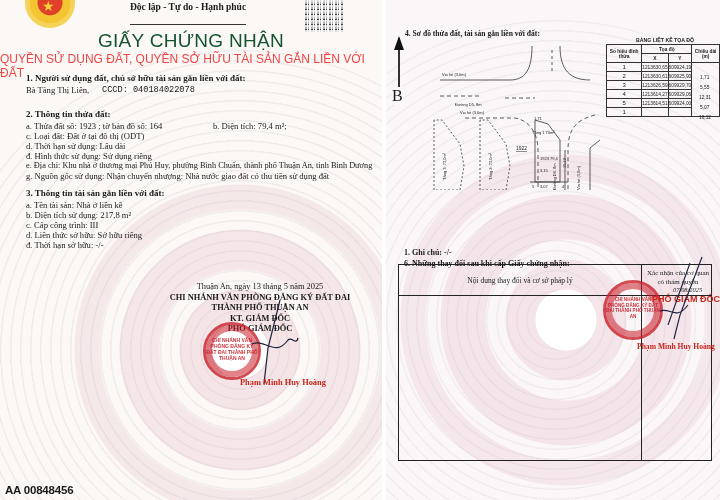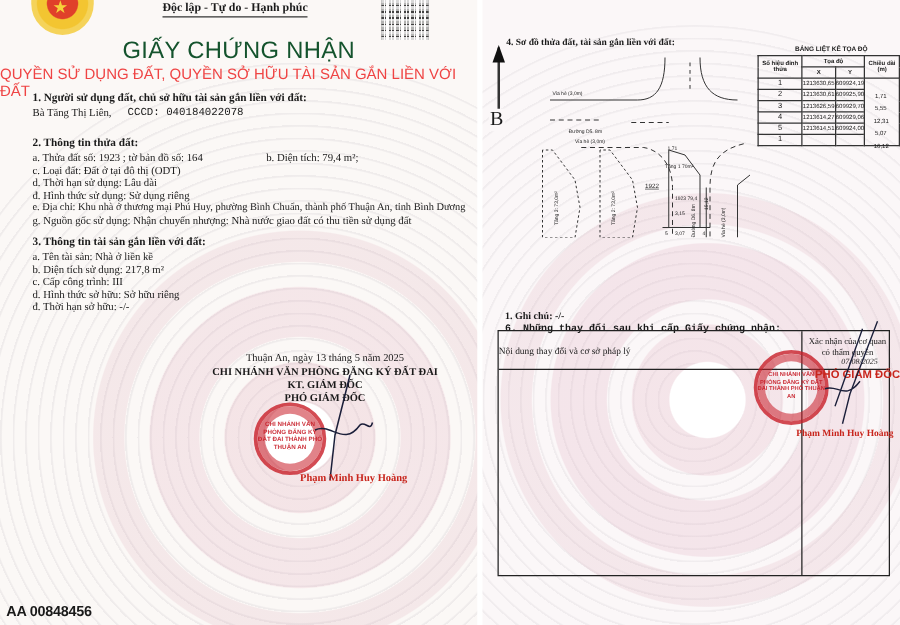--- a/index.html
+++ b/index.html
@@ -21,21 +21,21 @@
     background: radial-gradient(circle, #fff 0 30px, rgba(225,175,190,.25) 31px 60px, rgba(255,255,255,0) 61px 80px, rgba(220,165,185,.22) 81px 125px, rgba(255,255,255,0) 126px 140px, rgba(215,160,175,.18) 141px 165px, rgba(255,255,255,0) 166px 200px); }
   .drum.r2 { left: -130px; top: 20px; width: 600px; height: 600px;
     background: repeating-radial-gradient(circle, rgba(200,200,200,0) 0 8px, rgba(205,200,205,.22) 9px 10px); }
 
   .abs { position: absolute; }
 
   
   .emblem { left: 25px; top: -14px; width: 50px; height: 42px; border-radius: 0 0 26px 26px;
     background: radial-gradient(circle at 50% 40%, #e0402a 0 12px, #f3c531 13px 20px, #f5d35a 21px); }
   .emblem-star { left: 42px; top: 0px; color: #f6d23a; font-size: 14px; line-height: 1; }
-  .motto { left: 130px; top: 2px; font-size: 9.5px; font-weight: bold; border-bottom: 1px solid #333; padding-bottom: 1px; }
+  .motto { left: 130px; top: 2px; font-size: 9.5px; font-weight: bold; border-bottom: 1px solid #333; padding-bottom: 12px; }
   .qr { left: 305px; top: 0; width: 38px; height: 32px;
     background:
       repeating-linear-gradient(90deg, #222 0 2px, #fff 2px 3px, #222 3px 4px, #fff 4px 6px),
       #fff;
     opacity: .85; }
   .qr::after { content: ""; position: absolute; inset: 0;
     background: repeating-linear-gradient(0deg, rgba(255,255,255,.8) 0 2px, transparent 2px 3px, rgba(255,255,255,.6) 3px 5px); }
 
   .title-main { left: 0; width: 382px; top: 30px; text-align: center; font-family: "Liberation Sans", sans-serif;
     color: #14532d; font-size: 19px; letter-spacing: .3px; }
@@ -68,21 +68,21 @@
   .coord-title { left: 610px; top: 37px; width: 110px; text-align: center; font-size: 5.2px; font-weight: bold; font-family: "Liberation Sans", sans-serif; }
   table.coords { position: absolute; left: 606px; top: 44px; width: 114px; border-collapse: collapse; font-family: "Liberation Sans", sans-serif; font-size: 4.8px; }
   table.coords td, table.coords th { border: 0.8px solid #333; text-align: center; height: 9px; padding: 0; font-weight: normal; }
   table.coords th { font-weight: bold; }
   table.coords td.n { font-size: 6px; }
   .dist { position: absolute; font-size: 4.8px; font-family: "Liberation Sans", sans-serif; }
 
   .chg-table { left: 398px; top: 264px; width: 314px; height: 197px; border: 1px solid #222; }
   .chg-col-div { position: absolute; left: 242px; top: 0; width: 1px; height: 100%; background: #222; }
   .chg-row-div { position: absolute; left: 0; top: 30px; width: 100%; height: 1px; background: #222; }
-  .chg-head-l { left: 0; top: 11px; width: 242px; font-size: 7.5px; }
+  .chg-head-l { left: 0; top: 11px; width: 242px; text-align: center; font-size: 7.5px; }
   .chg-head-r { left: 244px; top: 4px; width: 70px; text-align: center; font-size: 7px; line-height: 9px; }
   .chg-body-l { left: 6px; top: 37px; width: 236px; font-size: 7.4px; line-height: 9.5px; }
   .chg-date { left: 274px; top: 21px; font-size: 6.4px; font-style: italic; }
   .chg-role { left: 652px; top: 294px; color: #c8251c; font-size: 9px; font-weight: bold; font-family: "Liberation Sans", sans-serif; }
   .signer-r { left: 637px; top: 342px; color: #c8251c; font-size: 7.6px; font-weight: bold; }
 
   .sig { pointer-events: none; }
 </style>
 </head>
 <body>
@@ -115,26 +115,27 @@
 <div class="abs txt" style="left:26px; top:131px;">c. Loại đất: Đất ở tại đô thị (ODT)</div>
 <div class="abs txt" style="left:26px; top:141px;">d. Thời hạn sử dụng: Lâu dài</div>
 <div class="abs txt" style="left:26px; top:151px;">đ. Hình thức sử dụng: Sử dụng riêng</div>
 <div class="abs txt" style="left:26px; top:161px; font-size:8.3px;">e. Địa chỉ: Khu nhà ở thương mại Phú Huy, phường Bình Chuẩn, thành phố Thuận An, tỉnh Bình Dương</div>
 <div class="abs txt" style="left:26px; top:171px;">g. Nguồn gốc sử dụng: Nhận chuyển nhượng: Nhà nước giao đất có thu tiền sử dụng đất</div>
 
 <div class="abs txt sec" style="left:26px; top:188px;">3. Thông tin tài sản gắn liền với đất:</div>
 <div class="abs txt" style="left:26px; top:200px;">a. Tên tài sản: Nhà ở liền kề</div>
 <div class="abs txt" style="left:26px; top:210px;">b. Diện tích sử dụng: 217,8 m²</div>
 <div class="abs txt" style="left:26px; top:220px;">c. Cấp công trình: III</div>
-<div class="abs txt" style="left:26px; top:230px;">d. Hình thức sở hữu: Sở hữu riêng</div>
+<div class="abs txt" style="left:26px; top:230px;">d. Liên thức sở hữu: Sở hữu riêng</div>
 <div class="abs txt" style="left:26px; top:240px;">đ. Thời hạn sở hữu: -/-</div>
 
 <div class="abs sign-block">
   <div class="sign-date">Thuận An, ngày 13 tháng 5 năm 2025</div>
   <div class="b">CHI NHÁNH VĂN PHÒNG ĐĂNG KÝ ĐẤT ĐAI</div>
+  <div class="b">THÀNH PHỐ THUẬN AN</div>
   <div class="b">KT. GIÁM ĐỐC</div>
   <div class="b">PHÓ GIÁM ĐỐC</div>
 </div>
 <div class="abs stamp stamp-l">CHI NHÁNH VĂN PHÒNG ĐĂNG KÝ ĐẤT ĐAI THÀNH PHỐ THUẬN AN</div>
 <svg class="abs sig" style="left:240px; top:298px;" width="60" height="90">
   <path d="M40 2 L28 50 L24 86 M12 46 C25 40 35 60 48 42 C52 38 56 48 58 40" stroke="#1b1f3a" stroke-width="1.2" fill="none"></path>
 </svg>
 <div class="abs signer-l">Phạm Minh Huy Hoàng</div>
 <div class="abs serial">AA 00848456</div>
 
@@ -229,21 +230,21 @@
       </tr>
 </tbody>
   </table>
 <div class="dist" style="left:700px; top:75px;">1,71</div>
 <div class="dist" style="left:700px; top:85px;">5,55</div>
 <div class="dist" style="left:699px; top:95px;">12,31</div>
 <div class="dist" style="left:700px; top:105px;">5,07</div>
 <div class="dist" style="left:699px; top:115px;">16,12</div>
 
 <div class="abs txt-r sec" style="left:404px; top:248px;">1. Ghi chú: -/-</div>
-<div class="abs txt-r sec" style="left:404px; top:259px;font-family:Liberation Mono, monospace;">6. Những thay đổi sau khi cấp Giấy chứng nhận:</div>
+<div class="abs txt-r sec" style="left:404px; top:259px;">6. Những thay đổi sau khi cấp Giấy chứng nhận:</div>
 
 <div class="abs chg-table">
   <div class="chg-col-div"></div>
   <div class="chg-row-div"></div>
   <div class="abs chg-head-l">Nội dung thay đổi và cơ sở pháp lý</div>
   <div class="abs chg-head-r">Xác nhận của cơ quan có thẩm quyền</div>
   <div class="abs chg-date">07/08/2025</div>
 </div>
 <div class="abs stamp stamp-r">CHI NHÁNH VĂN PHÒNG ĐĂNG KÝ ĐẤT ĐAI THÀNH PHỐ THUẬN AN</div>
 <div class="abs chg-role">PHÓ GIÁM ĐỐC</div>

